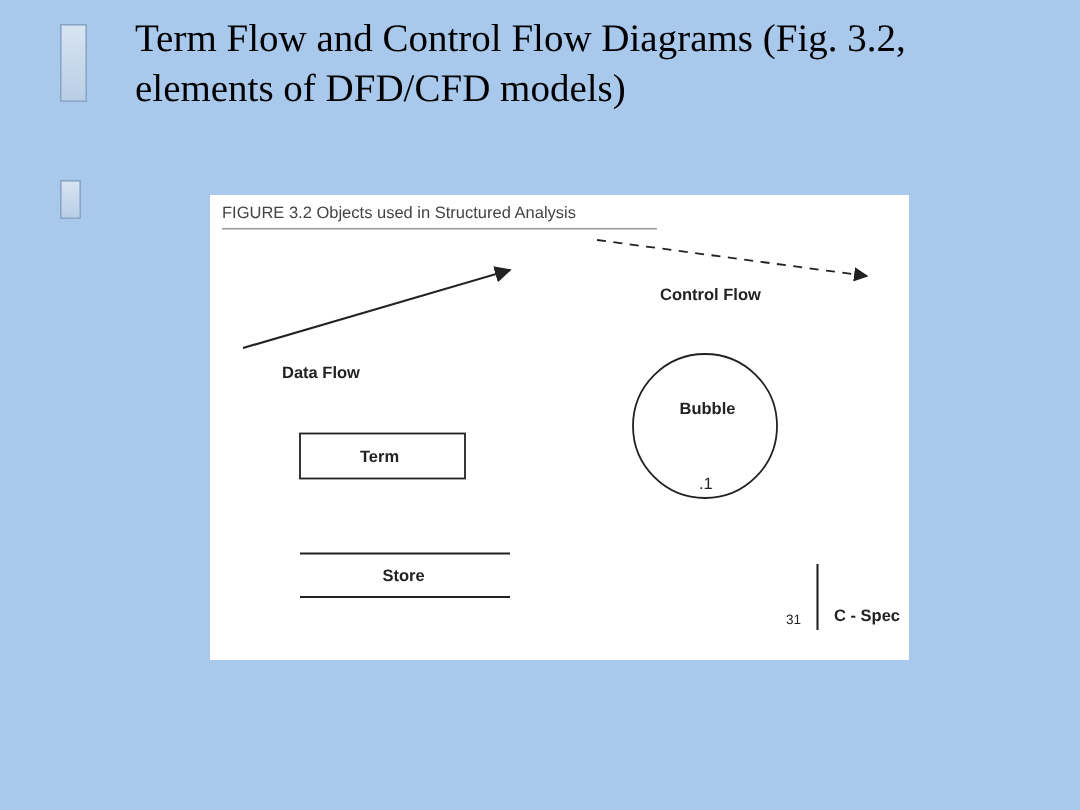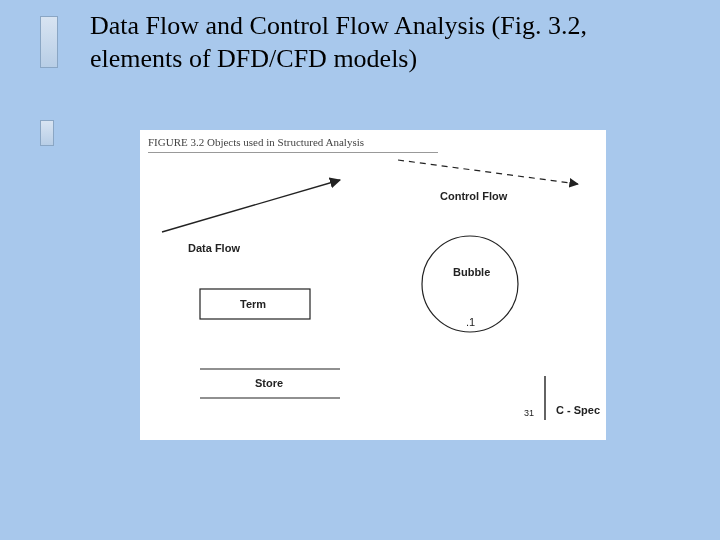--- a/index.html
+++ b/index.html
@@ -48,21 +48,21 @@
     left: 140px;
     top: 130px;
     width: 466px;
     height: 310px;
     background: #ffffff;
   }
   .fig-caption {
     position: absolute;
     left: 8px;
     top: 6px;
-    font-family: Liberation Serif, serif;
+    font-family: Liberation Sans, sans-serif;
     font-size: 11px;
     color: #444;
   }
   .fig-hr {
     position: absolute;
     left: 8px;
     top: 22px;
     width: 290px;
     height: 1px;
     background: #999;
@@ -84,21 +84,21 @@
     font-family: Arial, Helvetica, sans-serif;
     font-size: 11px;
     fill: #222;
   }
 </style>
 </head>
 <body>
 
 <div class="title-block">
   <div class="title-bullet"></div>
-  <div class="title-text">Data Flow and Control Flow Analysis (Fig. 3.2, elements of DFD/CFD models)</div>
+  <div class="title-text">Term Flow and Control Flow Diagrams (Fig. 3.2, elements of DFD/CFD models)</div>
 </div>
 
 <div class="body-bullet"></div>
 
 <div class="figure-box">
   <div class="fig-caption">FIGURE 3.2  Objects used in Structured Analysis</div>
   <div class="fig-hr"></div>
 
   <svg class="fig-svg" viewBox="0 0 466 286">
     <defs>

